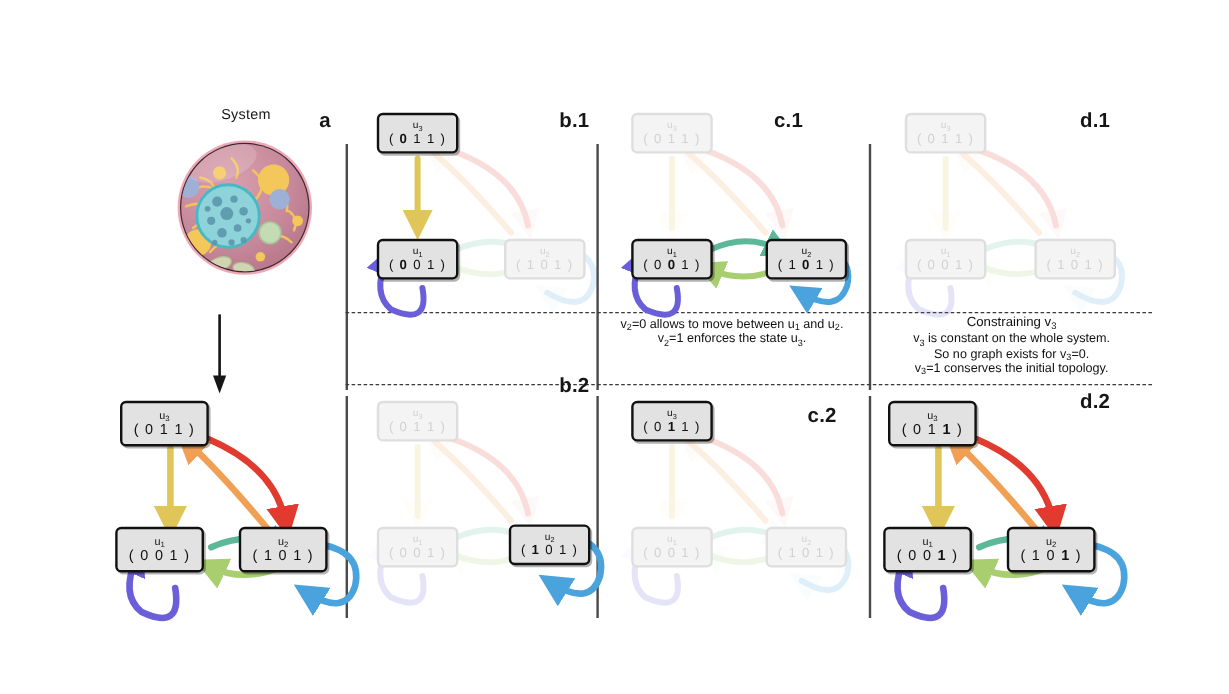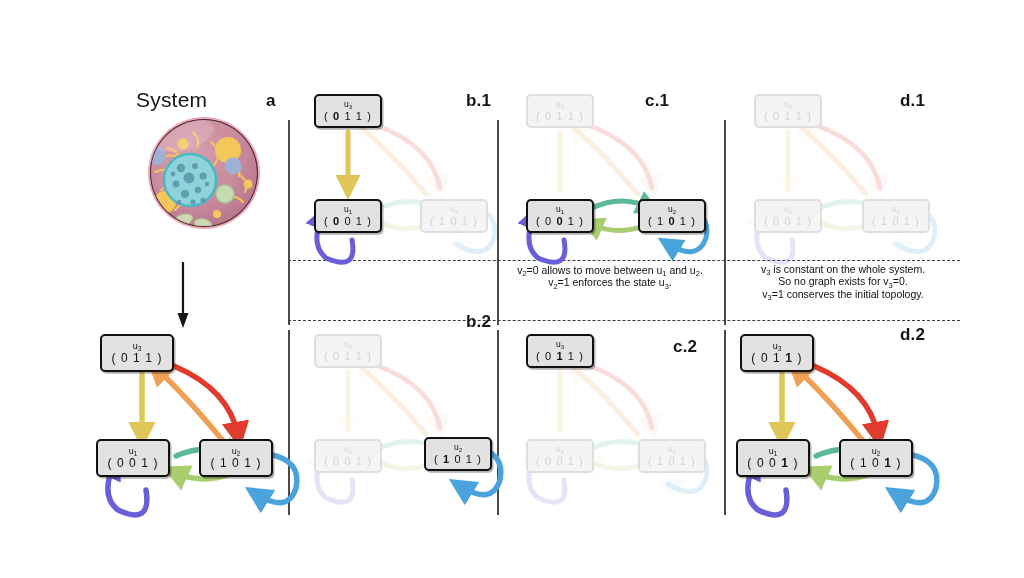--- a/index.html
+++ b/index.html
@@ -2,22 +2,22 @@
 <html><head>
 <meta charset="utf-8">
 <style>
   html,body{margin:0;padding:0;background:#ffffff;}
   body{width:1024px;height:578px;position:relative;overflow:hidden;
        font-family:"Liberation Sans","DejaVu Sans",sans-serif;color:#161616;}
   .fig{position:absolute;left:0;top:0;width:1024px;height:578px;}
   svg.layer{position:absolute;left:0;top:0;width:1024px;height:578px;overflow:visible;}
 
   
-  .sys-title{position:absolute;left:136px;top:88px;width:110px;
-             font-size:21px;letter-spacing:.2px;}
+  .sys-title{position:absolute;left:150px;top:88px;width:110px;text-align:center;
+             font-size:12px;letter-spacing:.2px;}
   .ext-label{position:absolute;left:193px;top:263px;width:90px;font-size:14px;line-height:17px;}
   .panel-letter{position:absolute;font-size:17px;font-weight:bold;letter-spacing:.2px;}
 
   .cap{position:absolute;text-align:center;font-size:10.5px;line-height:12.4px;color:#111;}
   .cap .hdr{display:block;font-size:11px;margin-bottom:5px;}
   .cap.d .hdr{margin-bottom:1px;}
 
   sub{font-size:.72em;line-height:0;vertical-align:baseline;position:relative;top:.28em;}
 
   
@@ -362,18 +362,19 @@
     <span class="st">(&nbsp;1&nbsp;0&nbsp;<b>1</b>&nbsp;)</span>
   </div>
 
 
   <div class="cap" style="left:500px;top:264px;width:220px;">
     <span>v<sub>2</sub>=0 allows to move between u<sub>1</sub> and u<sub>2</sub>.</span><br>
     <span>v<sub>2</sub>=1 enforces the state u<sub>3</sub>.</span>
   </div>
 
   <div class="cap d" style="left:728px;top:263px;width:230px;">
+    <span class="hdr">Constraining v<sub>3</sub></span>
     <span>v<sub>3</sub> is constant on the whole system.</span><br>
     <span>So no graph exists for v<sub>3</sub>=0.</span><br>
     <span>v<sub>3</sub>=1 conserves the initial topology.</span>
   </div>
 
 </div>
 
 </body></html>

